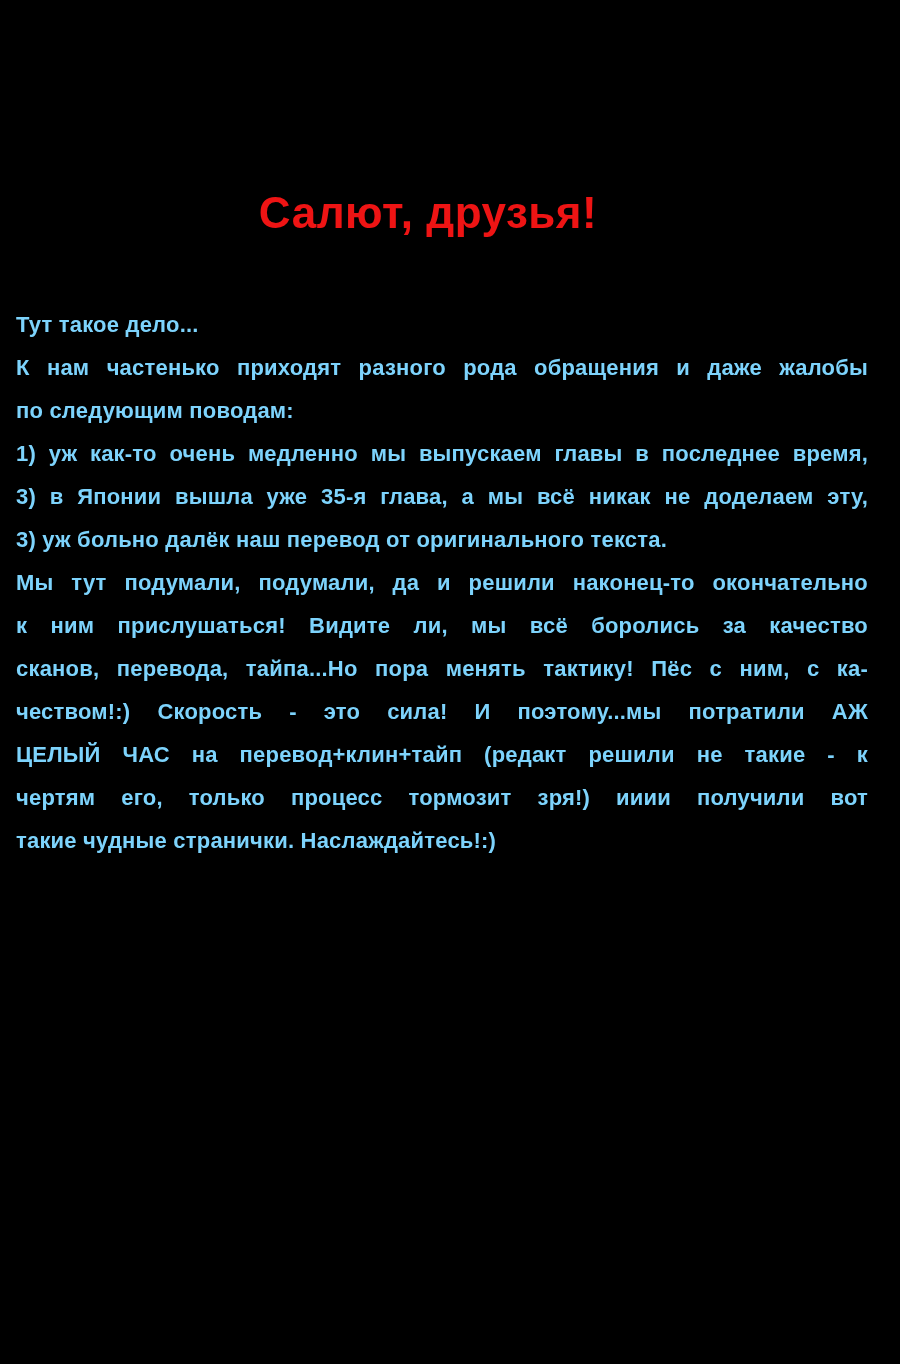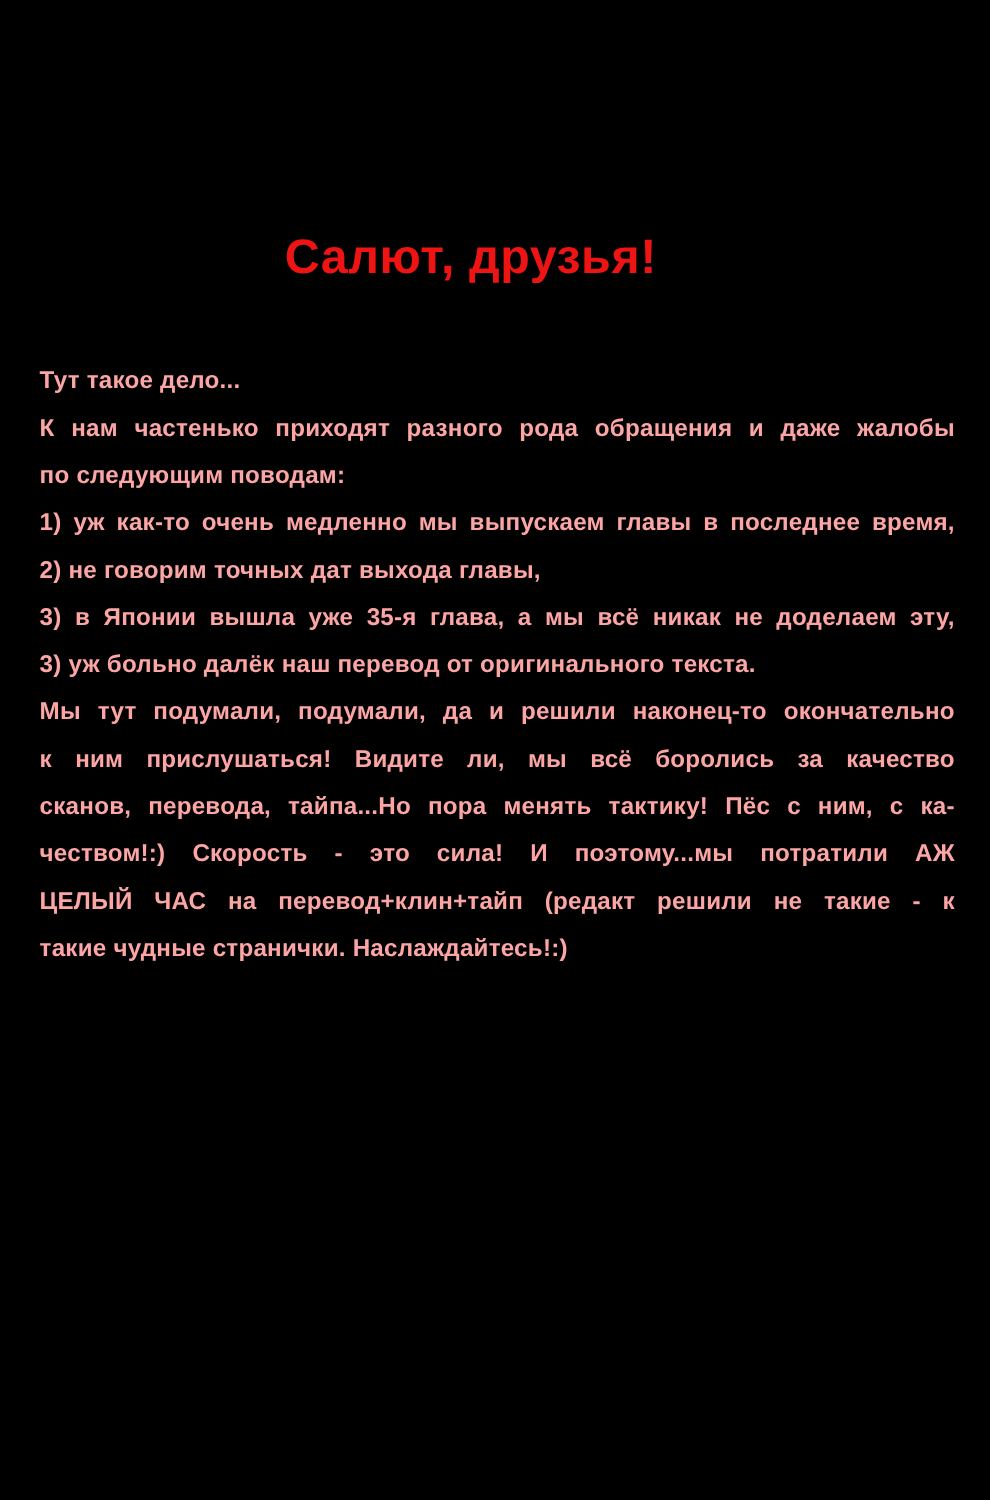--- a/index.html
+++ b/index.html
@@ -7,37 +7,36 @@
     padding: 0;
     background: #000;
   }
   .page {
     position: relative;
     width: 900px;
     height: 1329px;
     background: #000000;
     overflow: hidden;
     font-family: "Liberation Sans", sans-serif;
-    margin-top: 21px;
   }
   .title {
     margin-top: 185px;
     padding-right: 44px;
     text-align: center;
     font-size: 44px;
     line-height: 56px;
     font-weight: bold;
     color: #ee1414;
     letter-spacing: 0.5px;
   }
   .text-block {
     margin-top: 62px;
-    padding-left: 36px;
+    padding-left: 16px;
     padding-right: 32px;
-    color: #fca5a5;
+    color: #7dd3fc;
   }
   .line {
     font-size: 22px;
     font-weight: bold;
     line-height: 43px;
     white-space: pre;
     text-align: left;
     letter-spacing: 0.2px;
   }
   .line.j {
@@ -50,23 +49,23 @@
 <body>
 
 <div class="page">
   <div class="title">Салют, друзья!</div>
 
   <div class="text-block">
     <div class="line">Тут такое дело...</div>
     <div class="line j">К нам частенько приходят разного рода обращения и даже жалобы</div>
     <div class="line">по следующим поводам:</div>
     <div class="line j">1) уж как-то очень медленно мы выпускаем главы в последнее время,</div>
-    <div class="line">2) не говорим точных дат выхода главы,</div>
     <div class="line j">3) в Японии вышла уже 35-я глава, а мы всё никак не доделаем эту,</div>
     <div class="line">3) уж больно далёк наш перевод от оригинального текста.</div>
     <div class="line j">Мы тут подумали, подумали, да и решили наконец-то окончательно</div>
     <div class="line j">к ним прислушаться! Видите ли, мы всё боролись за качество</div>
     <div class="line j">сканов, перевода, тайпа...Но пора менять тактику! Пёс с ним, с ка-</div>
     <div class="line j">чеством!:) Скорость - это сила! И поэтому...мы потратили АЖ</div>
     <div class="line j">ЦЕЛЫЙ ЧАС на перевод+клин+тайп (редакт решили не такие - к</div>
+    <div class="line j">чертям его, только процесс тормозит зря!) ииии получили вот</div>
     <div class="line">такие чудные странички. Наслаждайтесь!:)</div>
   </div>
 </div>
 
 </body></html>

